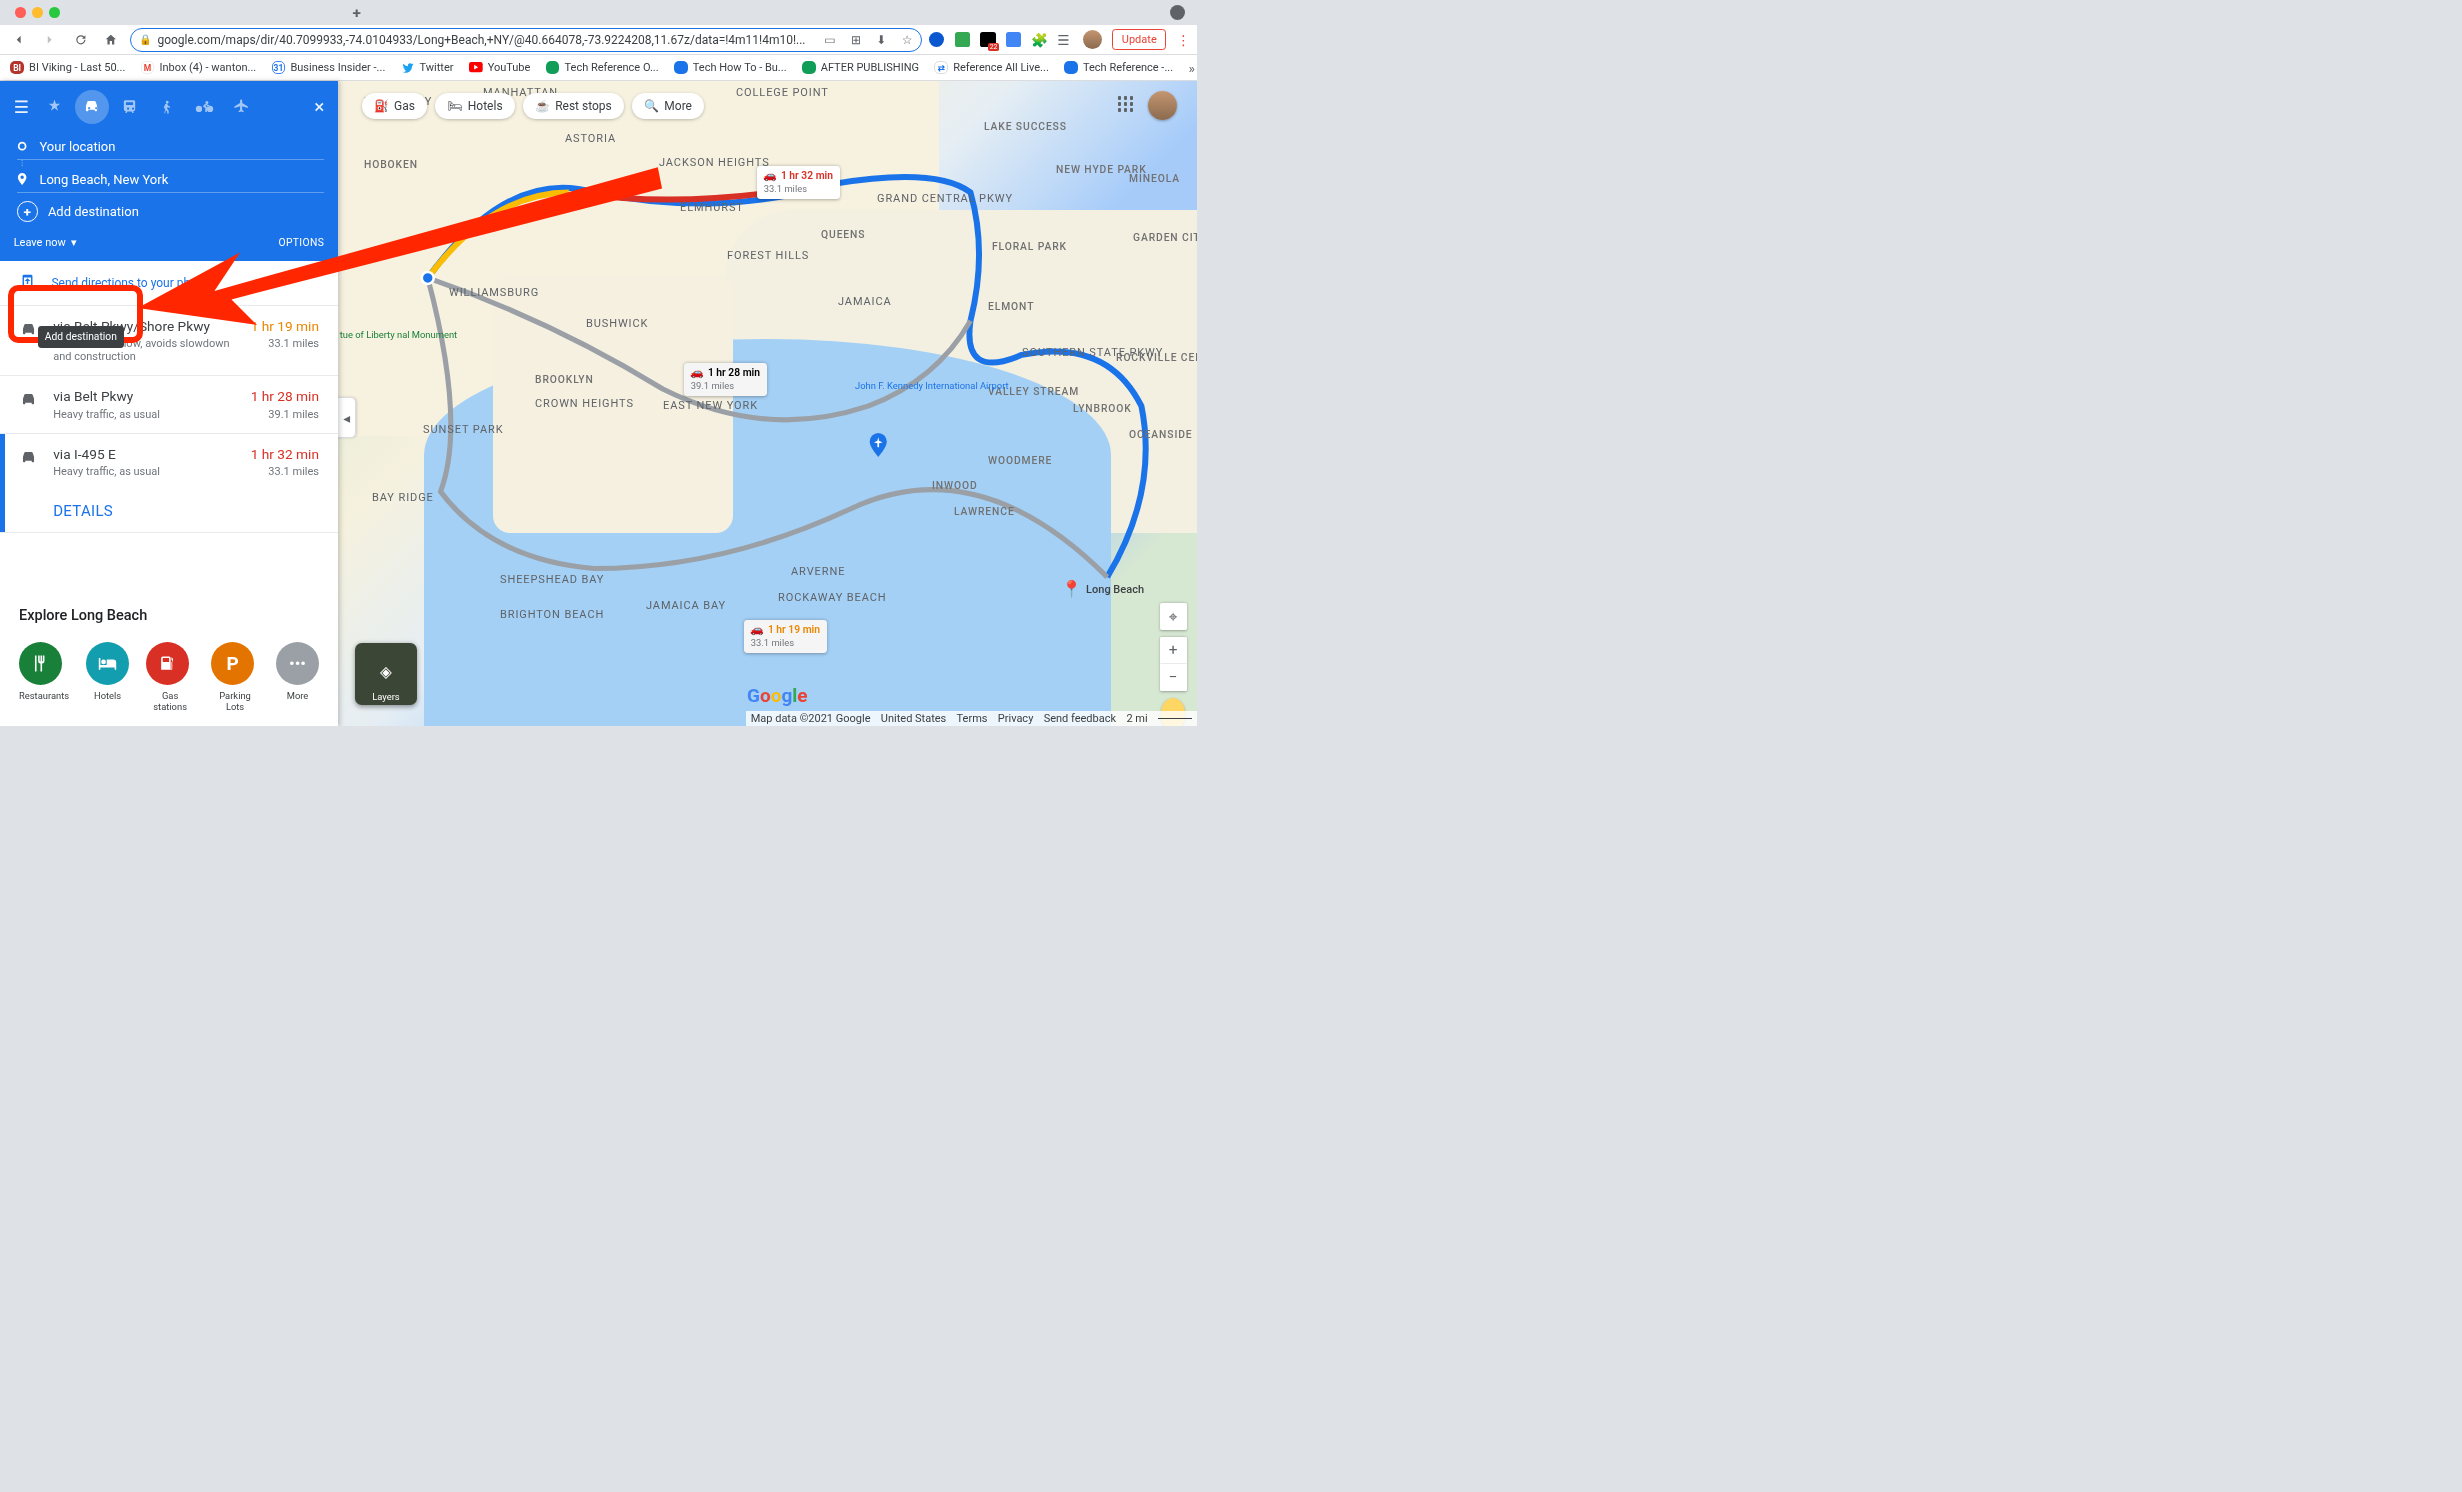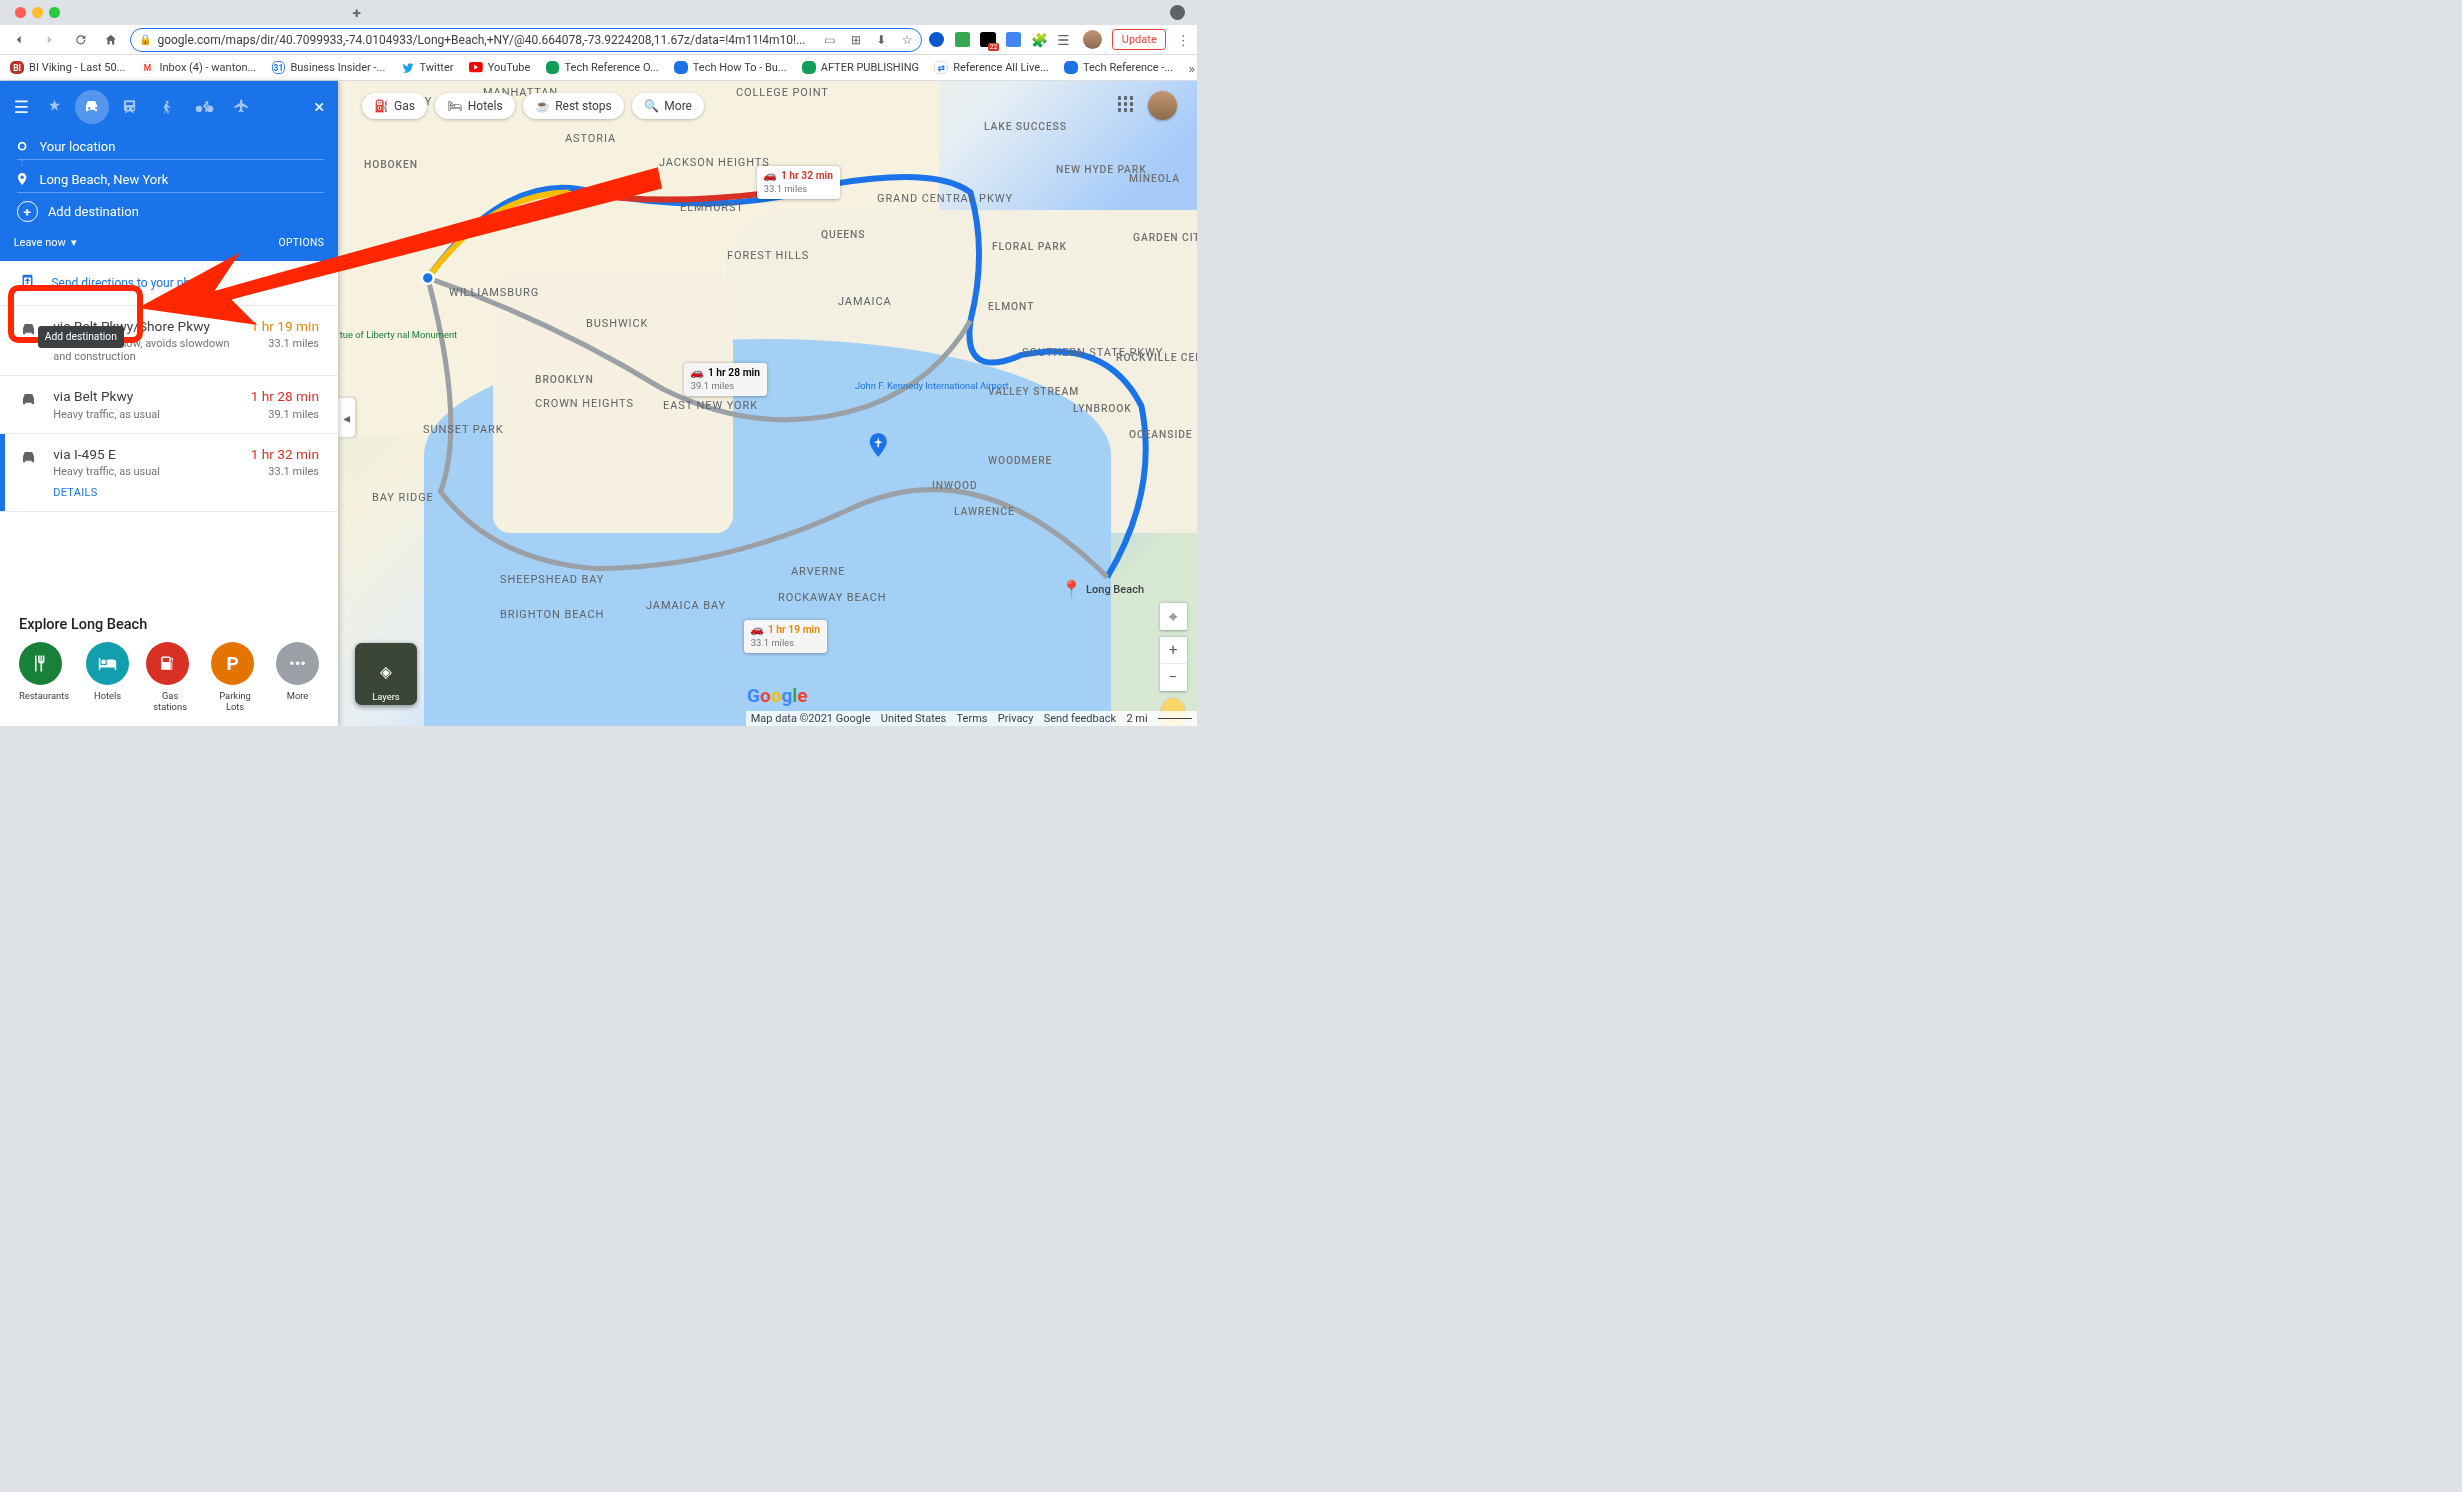--- a/index.html
+++ b/index.html
@@ -70,24 +70,24 @@
 .route.selected::before { content:""; position:absolute; left:0; top:0; bottom:0; width:5.1px; background:#1a73e8;}
 .route-icon { width:20.5px; padding-top:1.7px; color:#5f6368;}
 .route-body { flex:1;}
 .route-title { font-size:13.7px; color:#3c4043;}
 .route-sub { font-size:11px; color:#70757a; margin-top:3.4px;}
 .route-time { text-align:right; }
 .route-dur { font-size:13.7px; color:#188038; white-space:nowrap;}
 .route-dur.slow { color:#d93025;}
 .route-dur.med { color:#ea8600;}
 .route-dist { font-size:11px; color:#70757a; margin-top:3.4px;}
-.details-link { color:#1a73e8; font-size:11px; margin-top:8px; letter-spacing:0.3px;}
+.details-link { color:#1a73e8; font-size:15px; margin-top:24px; letter-spacing:0.3px;}
 
 .explore { padding:15.4px 19px;}
-.explore h3 { font-size:14.5px; font-weight:500; color:#202124; margin-bottom:9px;}
+.explore h3 { font-size:14.5px; font-weight:500; color:#202124; margin-bottom:18px;}
 .explore-row { display:flex; gap:17px;}
 .explore-item { text-align:center; font-size:9.4px; color:#3c4043;}
 .explore-circle { width:43px; height:43px; border-radius:50%; display:flex; align-items:center; justify-content:center; color:#fff; margin-bottom:5.1px;}
 
 
 .map { flex:1; position:relative; background:#e8f0e3; overflow:hidden;}
 .map-bg { position:absolute; inset:0; background:
   linear-gradient(135deg, #d5e8d0 0%, #f5f1dc 30%, #e5eef5 45%, #a3ccff 60%, #a3ccff 75%, #d5e8d0 85%);
   filter:saturate(.9);}
 .land1 { position:absolute; left:0; top:0; width:70%; height:55%; background:#f7f2e0; border-radius:0 0 205px 0;}

